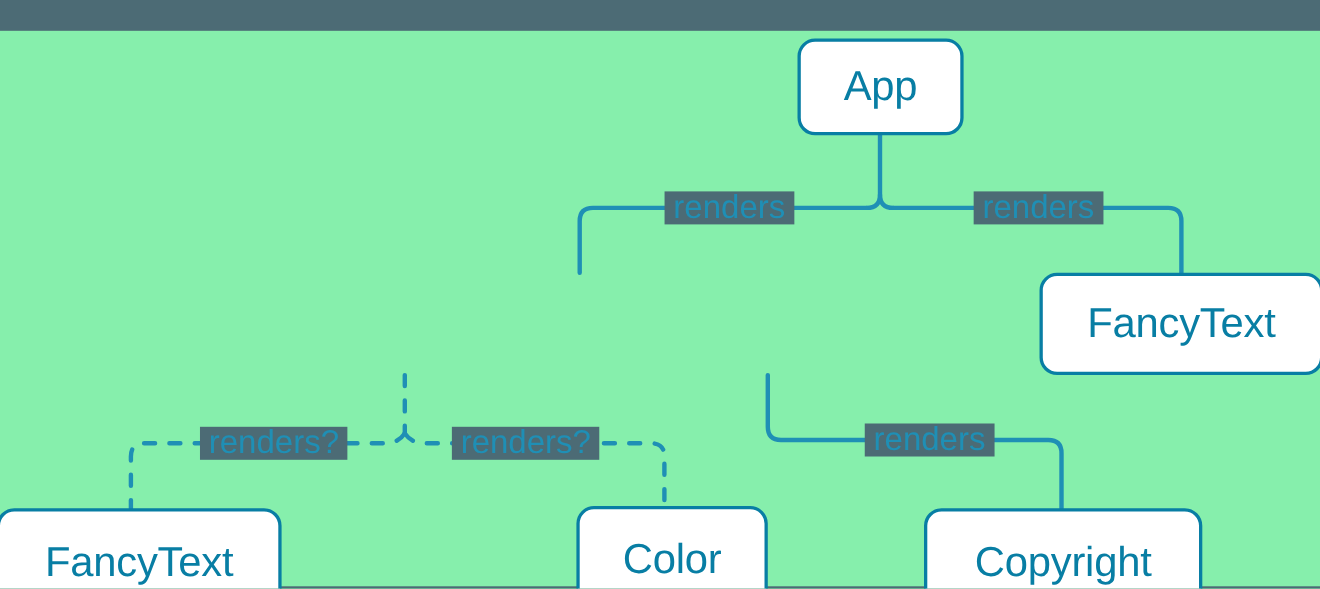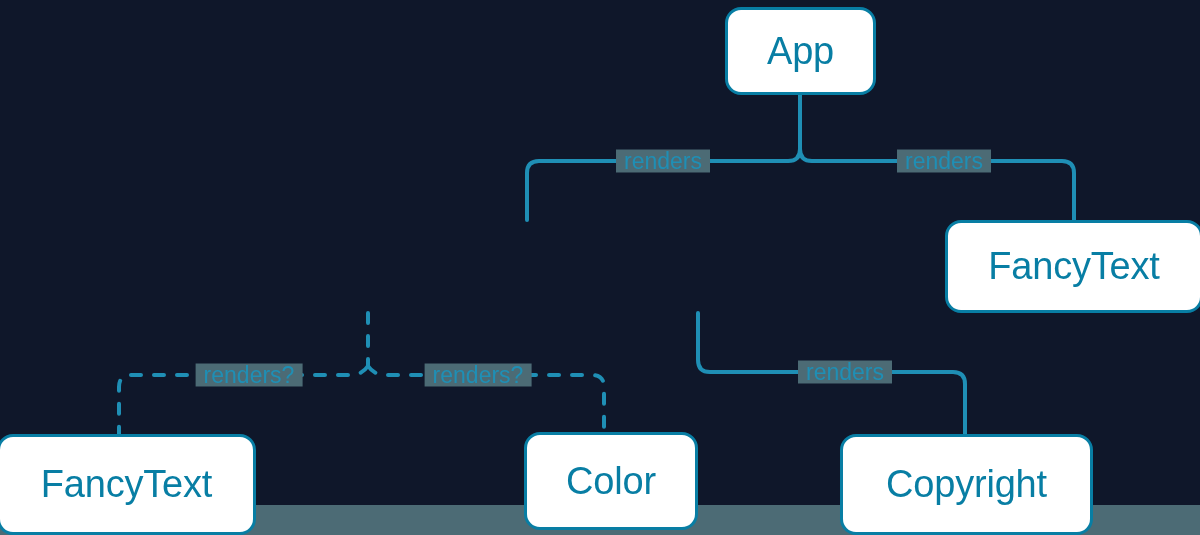--- a/index.html
+++ b/index.html
@@ -11,21 +11,22 @@
     width: 1200px;
     height: 535px;
     background: #4c6b75;
     font-family: "Liberation Sans", "DejaVu Sans", sans-serif;
     overflow: hidden;
   }
   #diagram {
     position: relative;
     width: 1200px;
     height: 505px;
-    background: #0f172a;
+    background: #86efac;
+    margin-top: 28px;
   }
   #edge-layer {
     position: absolute;
     left: 0;
     top: 0;
     width: 1200px;
     height: 535px;
   }
   .node {
     position: absolute;
@@ -39,21 +40,21 @@
     color: #087ea4;
     font-size: 38px;
     font-weight: 400;
     letter-spacing: -0.2px;
     white-space: nowrap;
     z-index: 2;
   }
   .edge-label {
     position: absolute;
     color: #1f8fb5;
-    font-size: 23px;
+    font-size: 30px;
     font-weight: 400;
     white-space: nowrap;
     transform: translate(-50%, -50%);
     z-index: 3;
     background: #4c6b75;
     padding: 0 8px;
     line-height: 1;
   }
 </style>
 </head>

